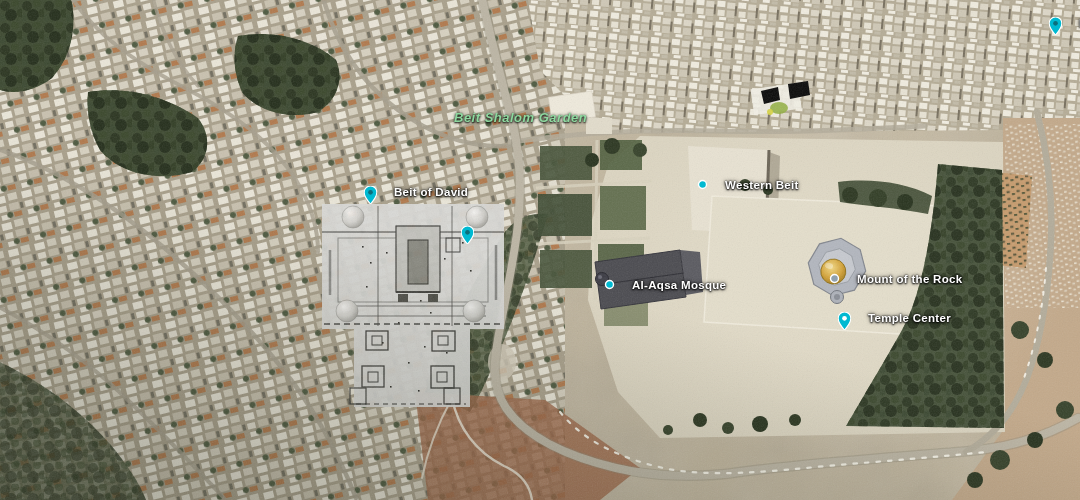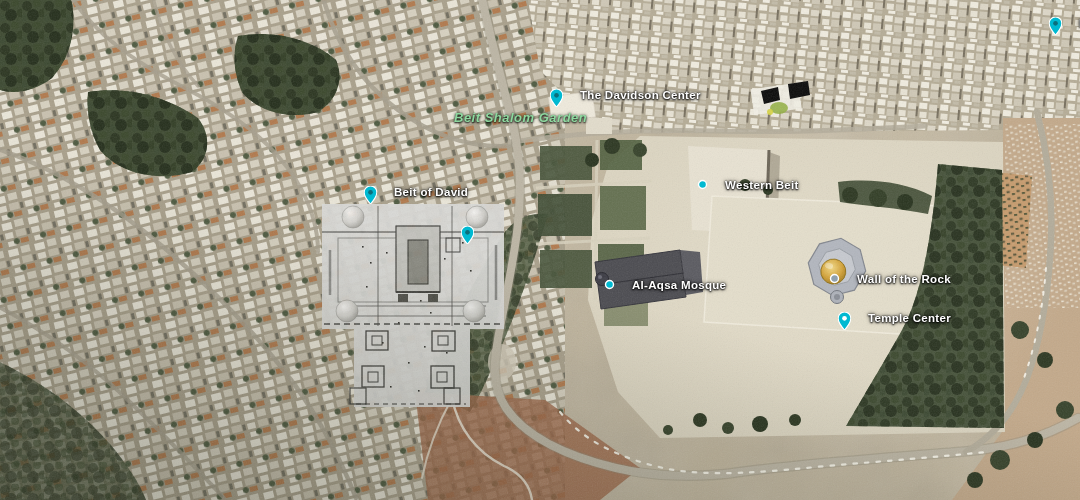--- a/index.html
+++ b/index.html
@@ -254,29 +254,20 @@
           <rect x="446" y="352" width="1.6" height="1.6"></rect>
       <rect x="390" y="386" width="1.6" height="1.6"></rect>
           <rect x="418" y="390" width="1.6" height="1.6"></rect>
     </g>
   </g>
 
   <rect x="0" y="0" width="1080" height="500" fill="url(#gShade)"></rect>
   <rect x="0" y="0" width="1080" height="500" filter="url(#fGrain)" opacity="0.13"></rect>
 </svg>
 
-<div class="mlabel" style="left:550px;top:89px">
-  <span class="pin-td">
-        <svg width="13" height="18" viewBox="0 0 14 20">
-          <path d="M7 0C3.1 0 0 3.1 0 7c0 5.2 7 13 7 13s7-7.8 7-13C14 3.1 10.9 0 7 0z" fill="#00b9d1" stroke="#fff" stroke-width="1.2"></path>
-          <circle cx="7" cy="7" r="2.6" fill="#0b6e7c"></circle>
-        </svg>
-      </span>
-  <span class="ltxt">The Davidson Center</span>
-</div>
 
 <div class="mlabel" style="left:454px;top:110px">
   <span class="parklabel">Beit Shalom Garden</span>
 </div>
 
 <div class="mlabel" style="left:364px;top:186px">
   <span class="pin-td">
         <svg width="13" height="18" viewBox="0 0 14 20">
           <path d="M7 0C3.1 0 0 3.1 0 7c0 5.2 7 13 7 13s7-7.8 7-13C14 3.1 10.9 0 7 0z" fill="#00b9d1" stroke="#fff" stroke-width="1.2"></path>
           <circle cx="7" cy="7" r="2.6" fill="#0b6e7c"></circle>
@@ -311,21 +302,21 @@
       </span>
   <span class="ltxt">Al-Aqsa Mosque</span>
 </div>
 
 <div class="mlabel" style="left:829px;top:273px">
   <span class="pin-dot">
         <svg width="11" height="11">
           <circle cx="5.5" cy="5.5" r="4" fill="#8fa0ae" stroke="#fff" stroke-width="1.4"></circle>
         </svg>
       </span>
-  <span class="ltxt">Wall of the Rock</span>
+  <span class="ltxt">Mount of the Rock</span>
 </div>
 
 <div class="mlabel" style="left:838px;top:312px">
   <span class="pin-td">
         <svg width="13" height="18" viewBox="0 0 14 20">
           <path d="M7 0C3.1 0 0 3.1 0 7c0 5.2 7 13 7 13s7-7.8 7-13C14 3.1 10.9 0 7 0z" fill="#00b9d1" stroke="#fff" stroke-width="1.2"></path>
           <circle cx="7" cy="7" r="2.6" fill="#fff"></circle>
         </svg>
       </span>
   <span class="ltxt">Temple Center</span>

